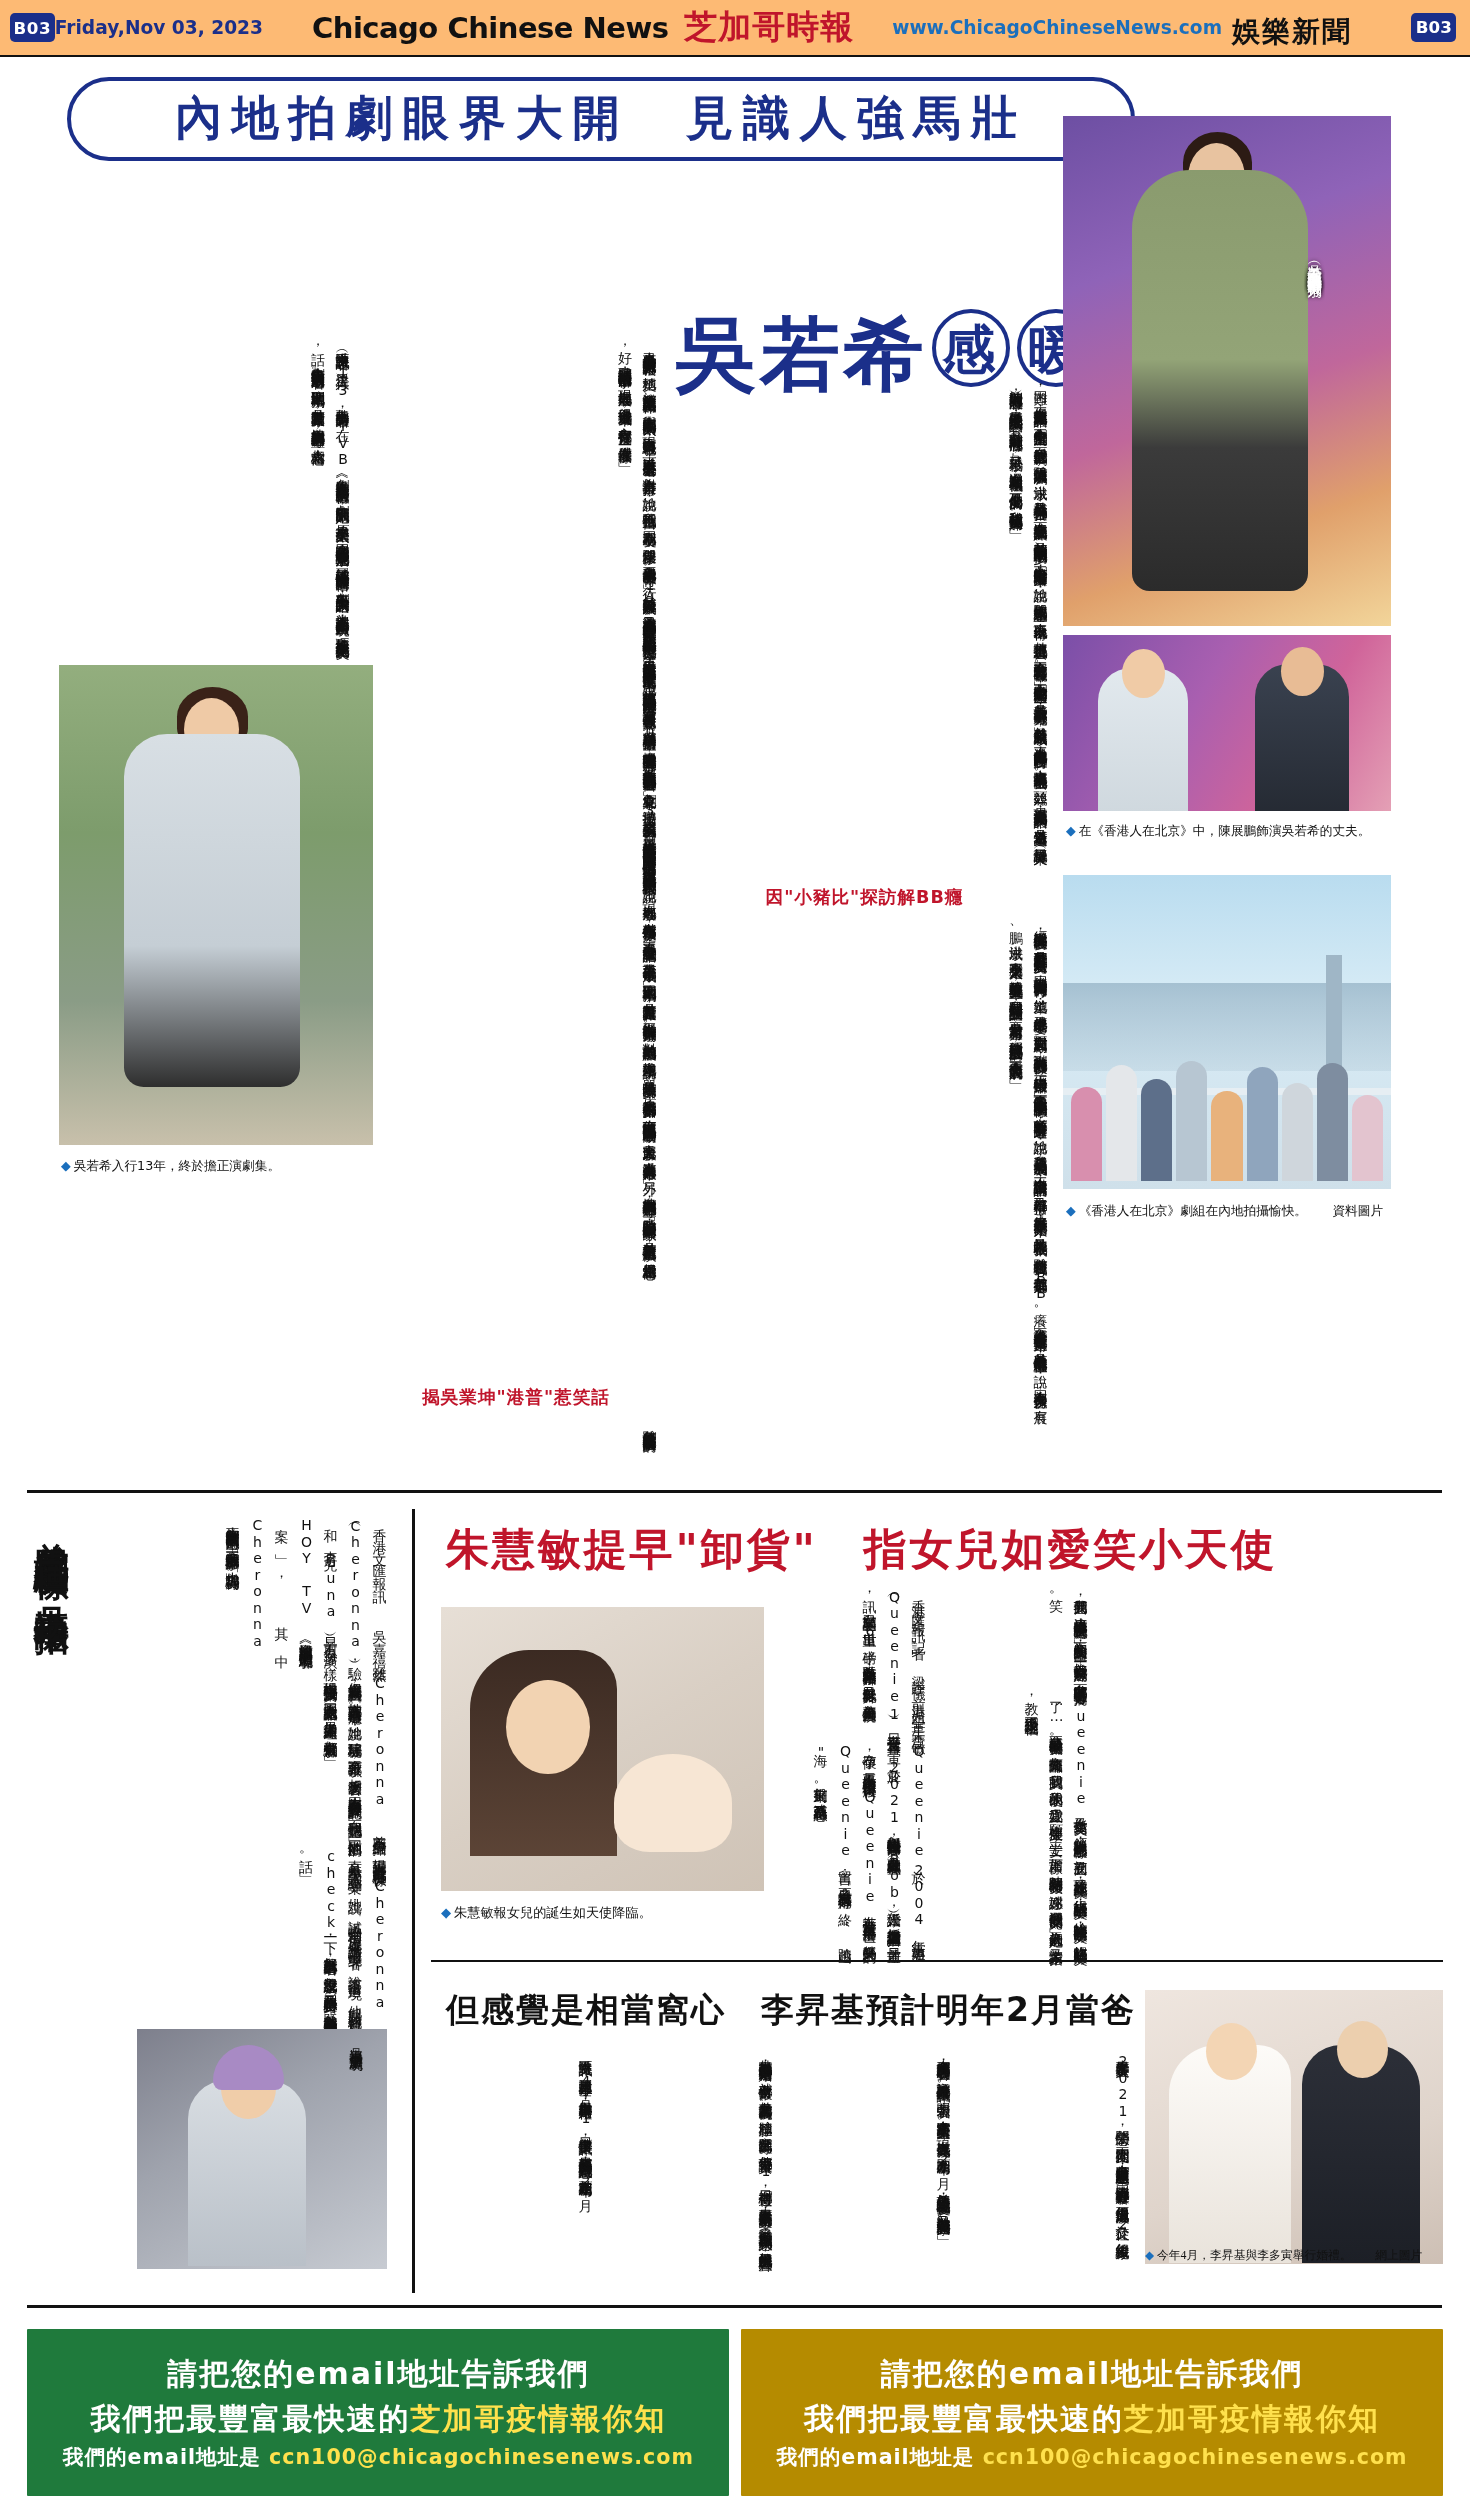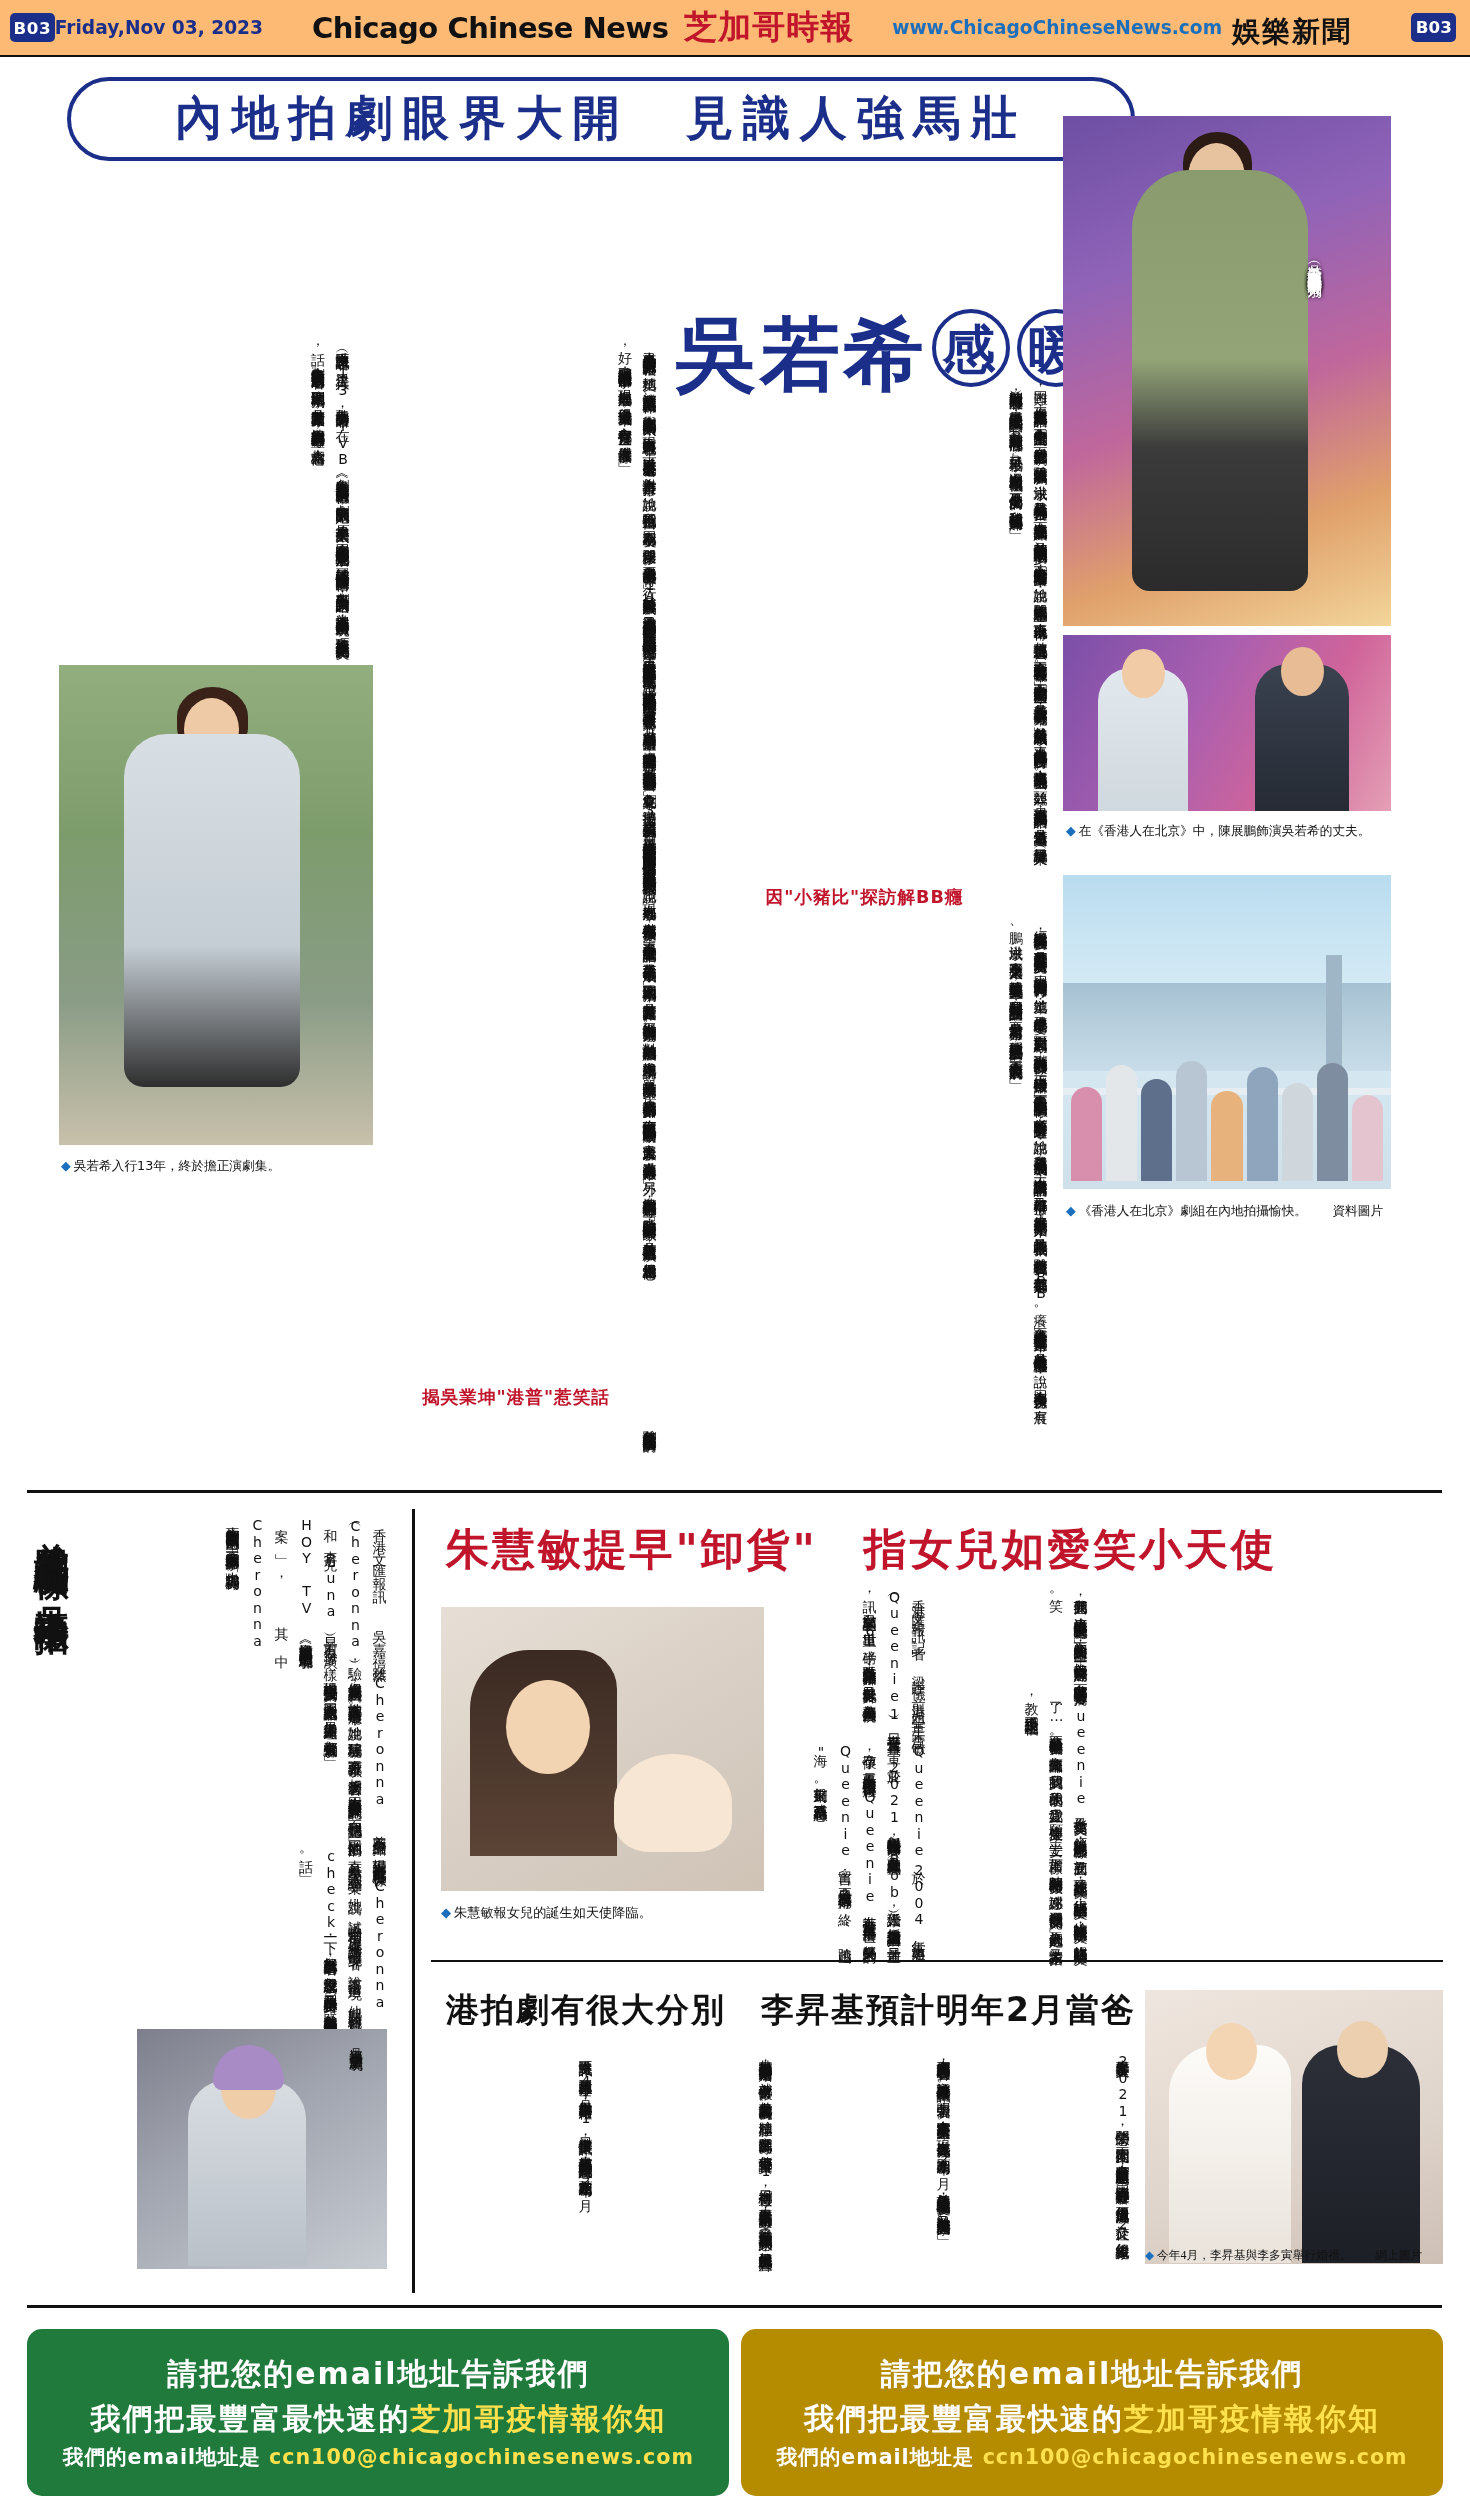--- a/index.html
+++ b/index.html
@@ -170,21 +170,21 @@
   }
   .headline2 .em { color: #c0152b; }
 
   .headline3 {
     position: absolute; font-size: 33px; font-weight: bold; color: #111;
     letter-spacing: 2px; white-space: nowrap;
   }
 
   
   .ad {
-    position: absolute; top: 2329px; height: 167px; border-radius: 15px;
+    position: absolute; top: 2329px; height: 167px; border-radius: 1px;
     color: #fff; display: flex; flex-direction: column; justify-content: center;
     align-items: center; gap: 3.9px;
   }
   .ad-left  { left: 27.4px;  width: 702px; background: #1f7a3c; }
   .ad-right { left: 741px; width: 702px; background: #b58b00; }
   .ad .l1 { font-size: 30px; font-weight: bold; letter-spacing: 2px; }
   .ad .l2 { font-size: 30px; font-weight: bold; letter-spacing: 2px; }
   .ad .l2 .y { color: #ffe14d; }
   .ad .l3 { font-size: 20.6px; font-weight: bold; letter-spacing: 1px; }
   .ad .l3 .mail { color: #ffe14d; }
@@ -323,21 +323,21 @@
   <div class="vcol" style="left:779px; top:1588px; width:152px; height:142px;">香港文匯報訊（記者 梁靜儀）前港姐亞軍朱慧敏（Queenie）1日在社交平台宣布喜訊，女兒已順利誕生，出世重6磅半，並貼出多張女兒及全家福相片，以及餵母乳影片，分享初為人母的喜悅。</div>
   <div class="vcol" style="left:779px; top:1743px; width:152px; height:196px;">Queenie於2004年當上港姐亞軍，並於2021年與心儀科醫生陳幸光醫師，並由金融界人林盛斌（Bob）任證婚人，婚後與老公話灑繼工直播，早前才宣布懷孕，長出不長肉被濃繼孕懷得腹，Queenie在社交平台宣布女兒已提早出世，榮升媽媽的Queenie留言：「要兒承纏沒有預備好，終 "跨越山海" 提前到來。或許是急不及待想</div>
   <div class="vcol" style="left:941px; top:1588px; width:152px; height:93px;">與我們見面，這大概是妳特意安排的驚喜吧！」而初為人父的陳醫生，抱着愛女時一臉滿足，而父女哪哪的樣子更十分搞笑。</div>
   <div class="vcol" style="left:941px; top:1691px; width:152px; height:250px;">Queenie又指女兒愛笑：「曾經無數次幻想妳的樣子，初次見面，才發現妳如此喜歡笑，很妳講話的時候妳笑了，給妳輕吻瞻津的時候妳笑了，餵妳吃奶的時候妳笑了……這至連發夢的時候都在笑。有如夫使降臨，我的寶貝，我的小天使，我愛妳！願妳一生健康、平安，如當下一樣、時刻保持開心和微笑。感謝妳，選擇做我們的女兒。」初為人母的她，又請大家多指教，獲不少網民送上祝福。</div>
 
   <div class="vcol" style="left:1108px; top:1588px; width:323px; height:353px;"></div>
 
   <div class="thin-rule" style="left:431px; top:1960px; width:1012px; height:2px;"></div>
 
   <div class="headline3" style="left:446px; top:1988px;">
-    <span>港拍劇有很大分別　李昇基預計明年2月當爸</span>
+    <span>但感覺是相當窩心　李昇基預計明年2月當爸</span>
   </div>
 
   <div class="vcol" style="left:446px; top:2049px; width:152px; height:225px;">香港文匯報訊 韓國男星李昇基今年4月與女星李多寅舉行婚禮，1日傳出李多寅懷孕喜訊，李昇基將所屬的經理人公司證實此消息，並定布預產期為明年2月。</div>
   <div class="vcol" style="left:606px; top:2049px; width:172px; height:225px;">其實從李昇基和李多寅舉行婚禮前開始，就有傳出女方懷孕，尤其是女方禮服的前義、臉稍浮腫、穿低的高跟鞋等，但傳言都未被證實。1日有網傳報道，李昇基與李多寅將成為新手父母，目前多多寅正在拍攝電視劇《戀人》，但她的戲份已經進入尾聲，</div>
   <div class="vcol" style="left:784px; top:2049px; width:172px; height:225px;">李多寅所屬的經理人公司發表聲明，證實她將升格人母的懷孕喜訊。聲明中表示：「李多寅將迎來寶貴的生命。現在以健康為優先，跖產期為明年2月，希望各界持繞給予溫暖的祝福和喜愛，以及對他帶着好消息和大家見面。」</div>
   <div class="vcol" style="left:963px; top:2049px; width:172px; height:225px;">李昇基與李多寅在2021年公開戀情，兩人交往期間，李多寅頻頻被爆出家族恩歷史，因此戀情一直不被外界看好，但最後兩人挺過風波，於交往2年後組織家庭。</div>
 
   <div class="photo" style="left:1145px; top:1990px; width:298px; height:274px;
        background:linear-gradient(160deg,#efe6df 0%,#dfd4cb 60%,#cdbfb4 100%);">
     <div style="position:absolute;left:23.5px;top:55px;width:122px;height:218px;background:linear-gradient(180deg,#fdfbf8,#e9e3db);border-radius:49px 33px 0 0;"></div>

